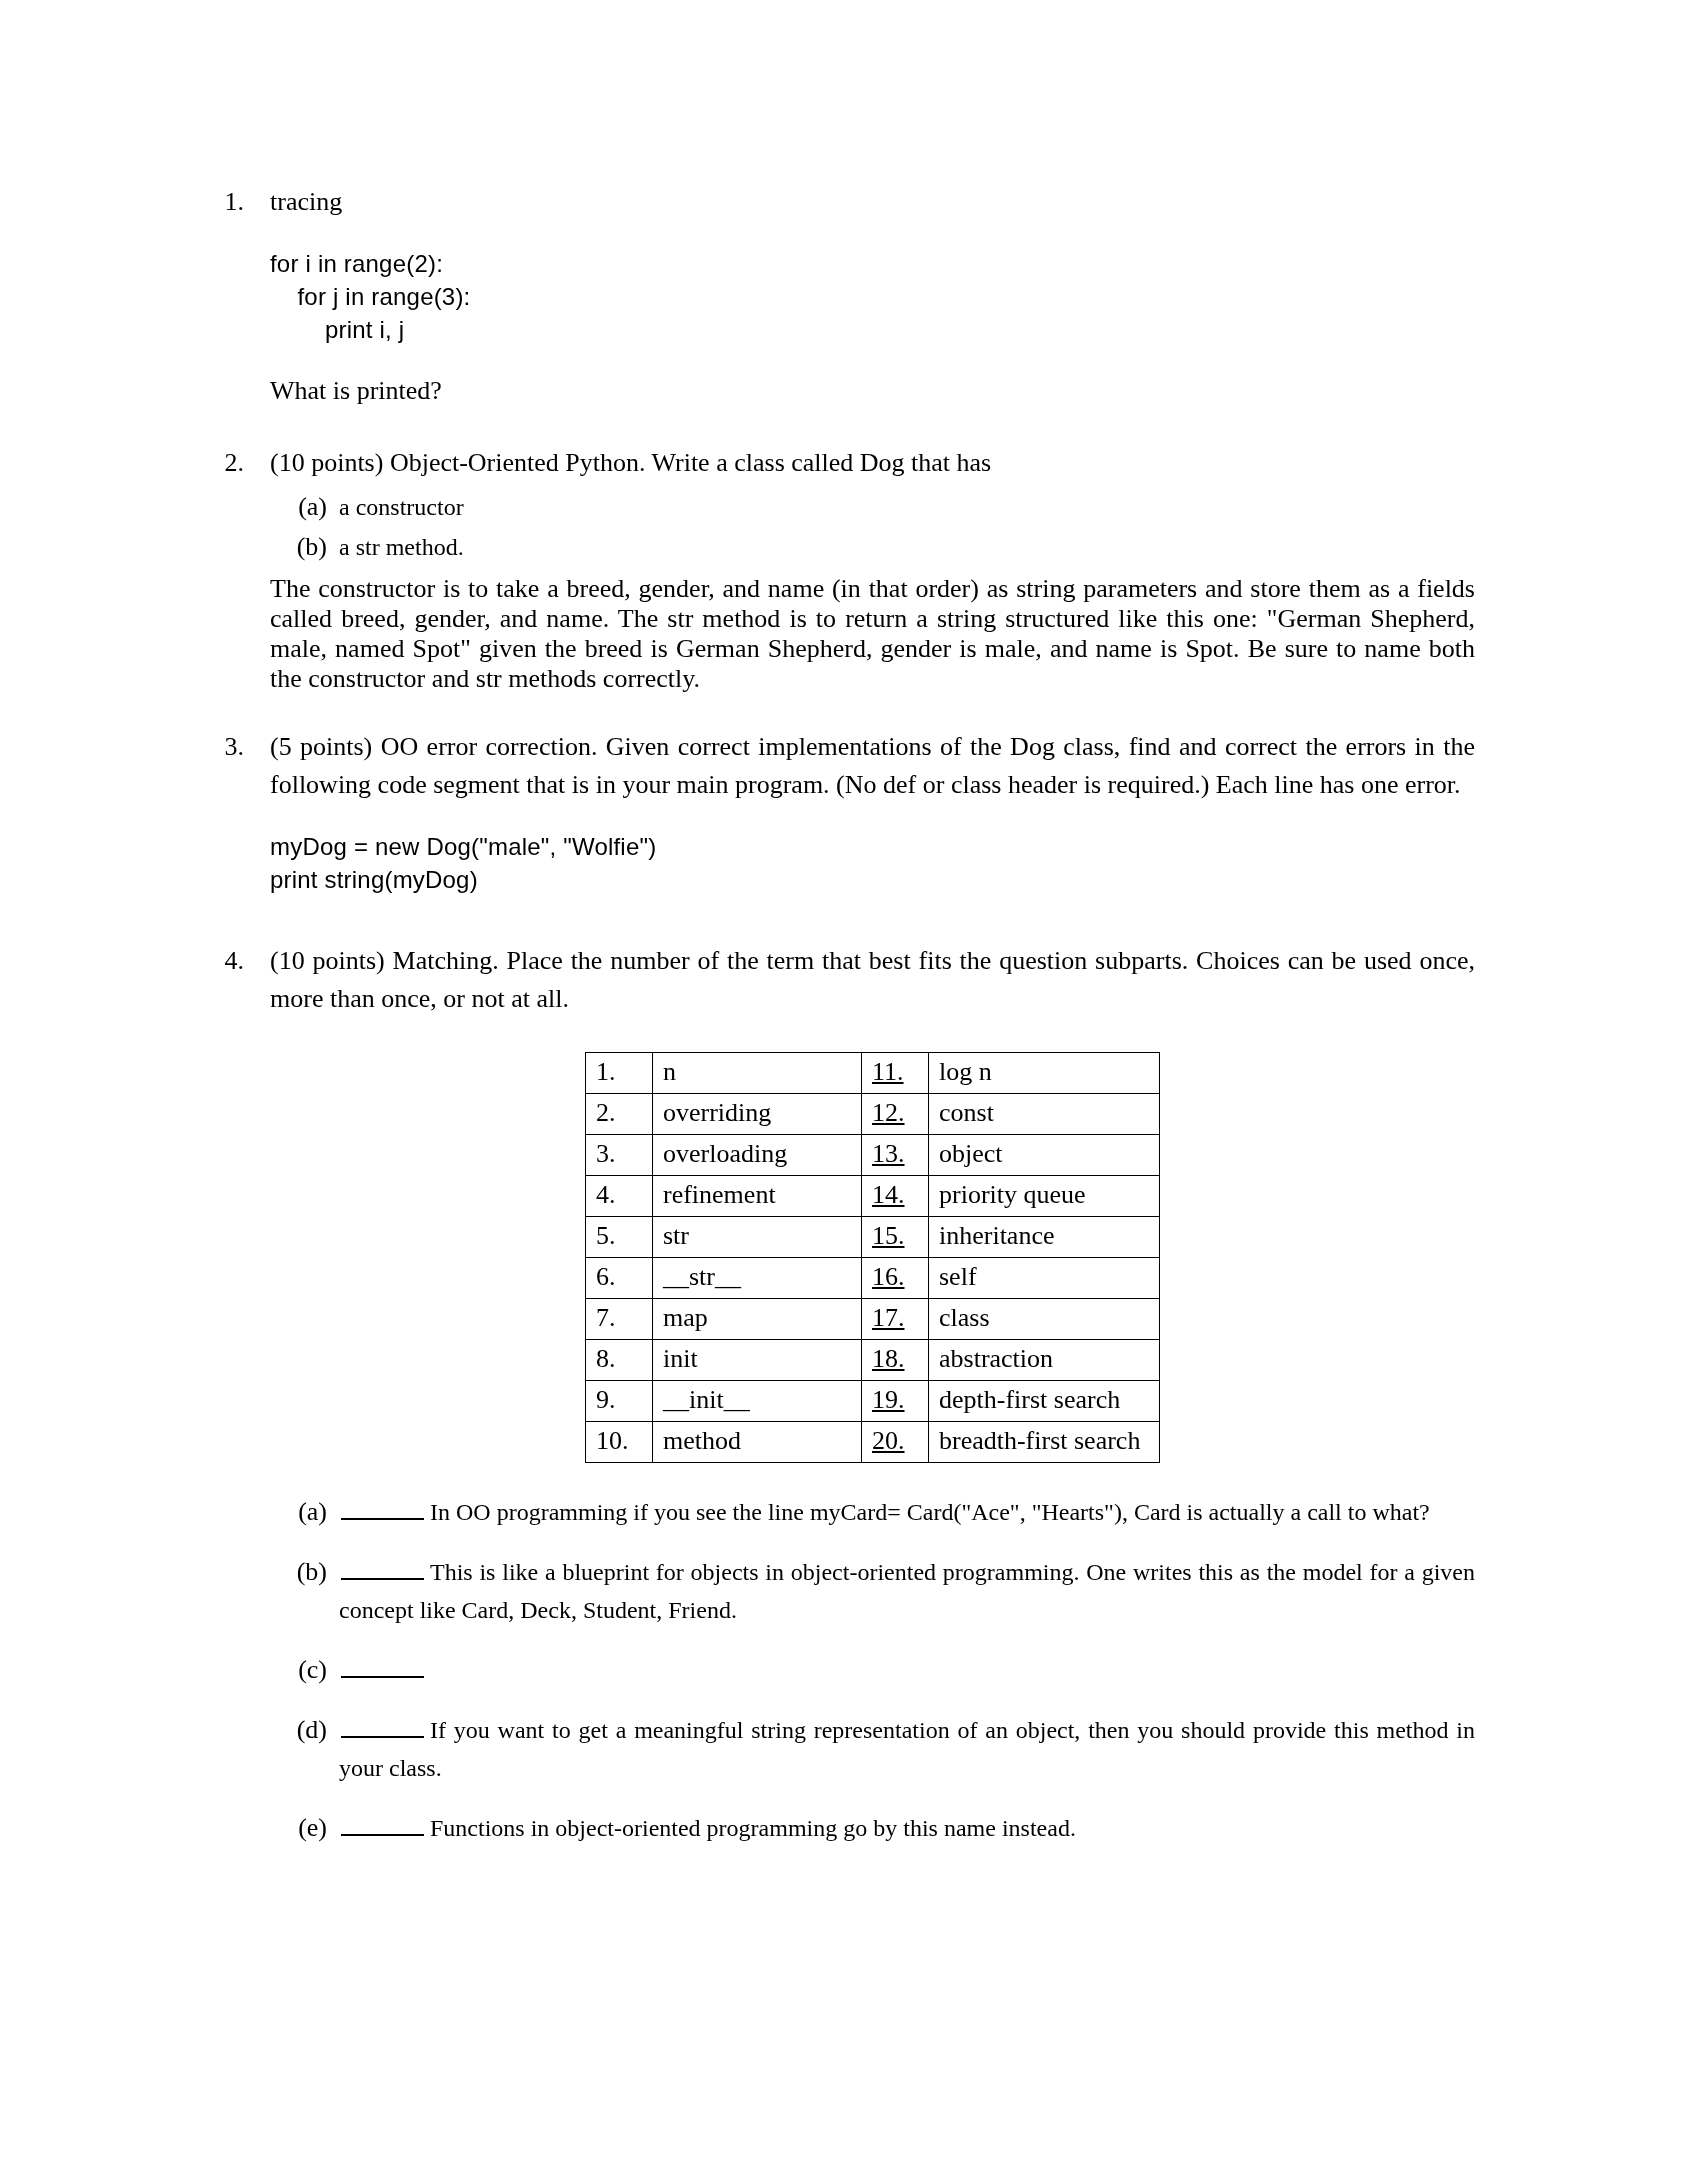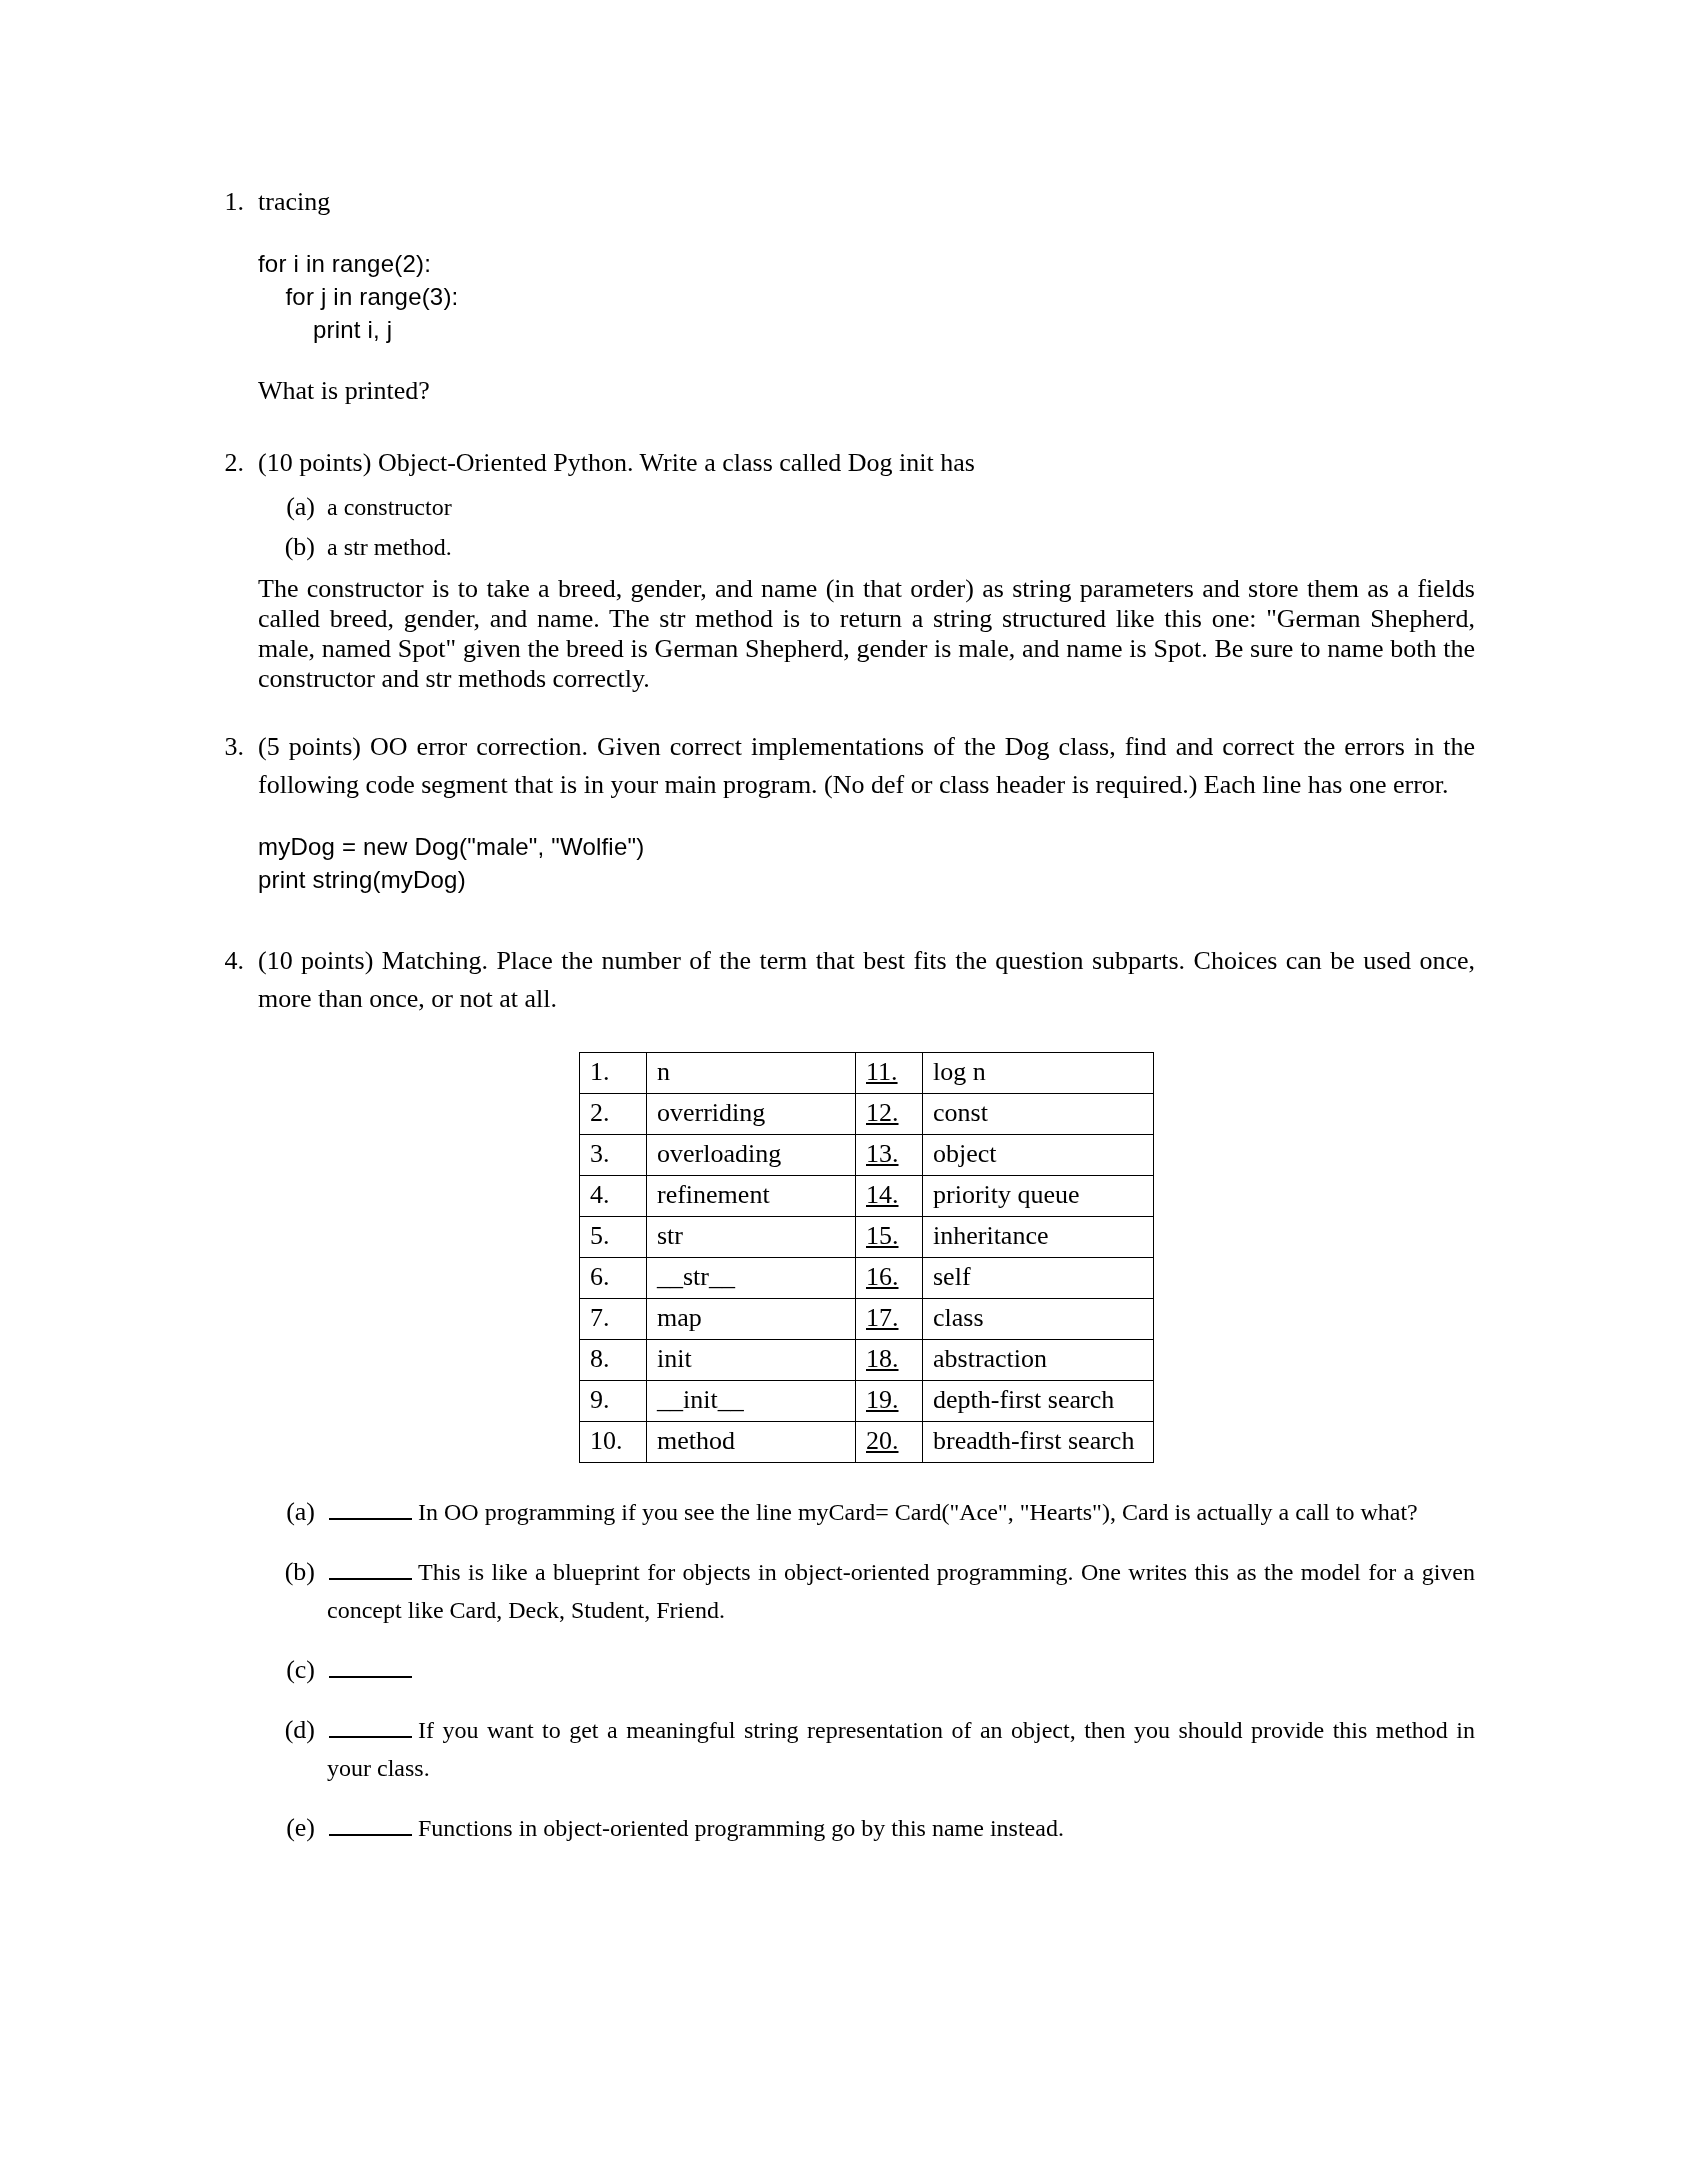--- a/index.html
+++ b/index.html
@@ -39,20 +39,21 @@
     text-align: right;
     padding-right: 14px;
     font-size: 26px;
     line-height: 38px;
   }
   .item-body {
     flex: 1;
     font-size: 26px;
     line-height: 38px;
     text-align: justify;
+    margin-left: 12px;
   }
 
   
   .code {
     font-family: Liberation Sans, sans-serif;
     font-size: 24px;
     line-height: 33px;
     white-space: pre;
     margin: 26px 0 26px 0;
     letter-spacing: 0.2px;
@@ -152,21 +153,21 @@
         print i, j</div>
         <div>What is printed?</div>
       </div>
     </div>
 
     <div class="gap-md"></div>
 
     <div class="item">
       <div class="item-num">2.</div>
       <div class="item-body">
-        <div><span>(10 points) Object-Oriented Python. Write a class called </span><span class="b">Dog</span><span> init has</span></div>
+        <div><span>(10 points) Object-Oriented Python. Write a class called </span><span class="b">Dog</span><span> that has</span></div>
 
         <div class="sublist">
           <div class="subitem">
             <div class="subitem-num">(a)</div>
             <div class="subitem-body">a constructor</div>
           </div>
           <div class="subitem">
             <div class="subitem-num">(b)</div>
             <div class="subitem-body">a str method.</div>
           </div>

